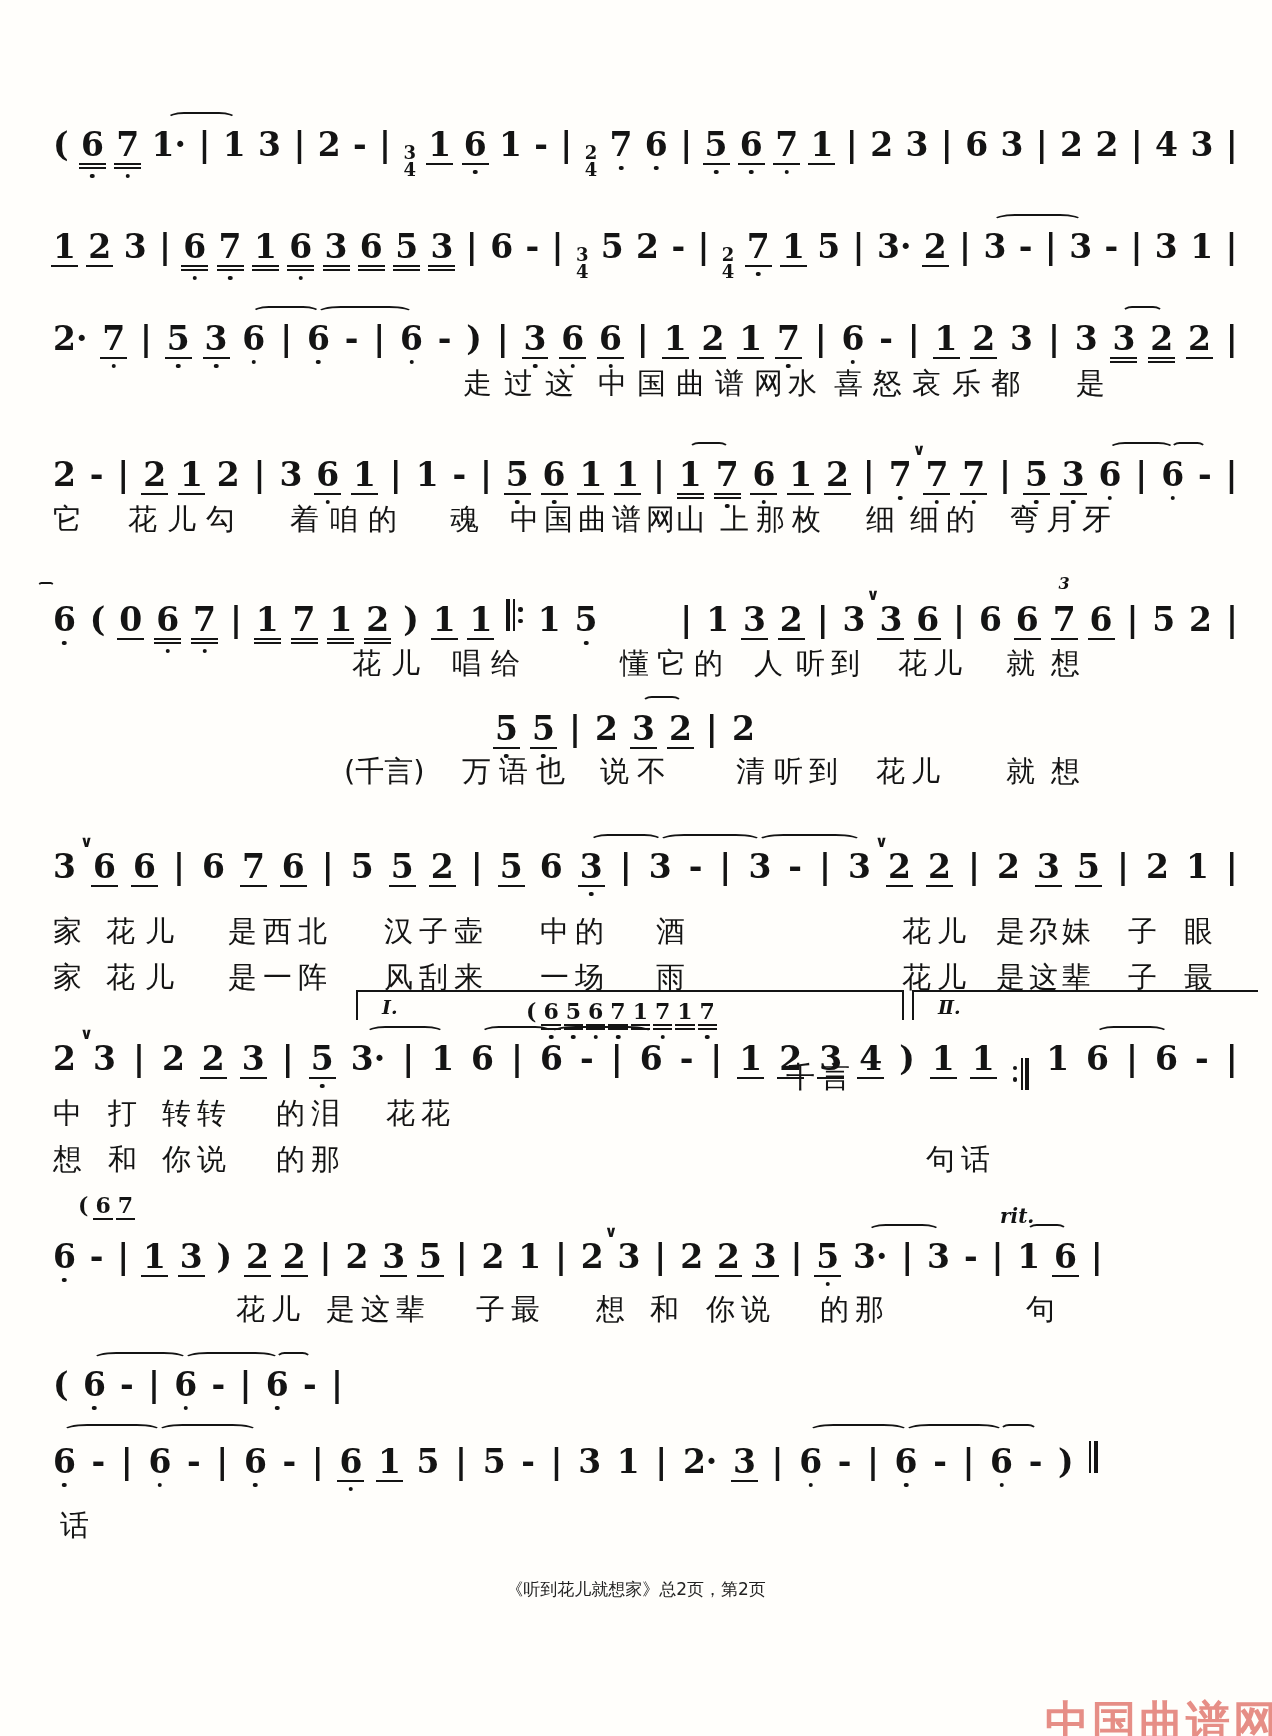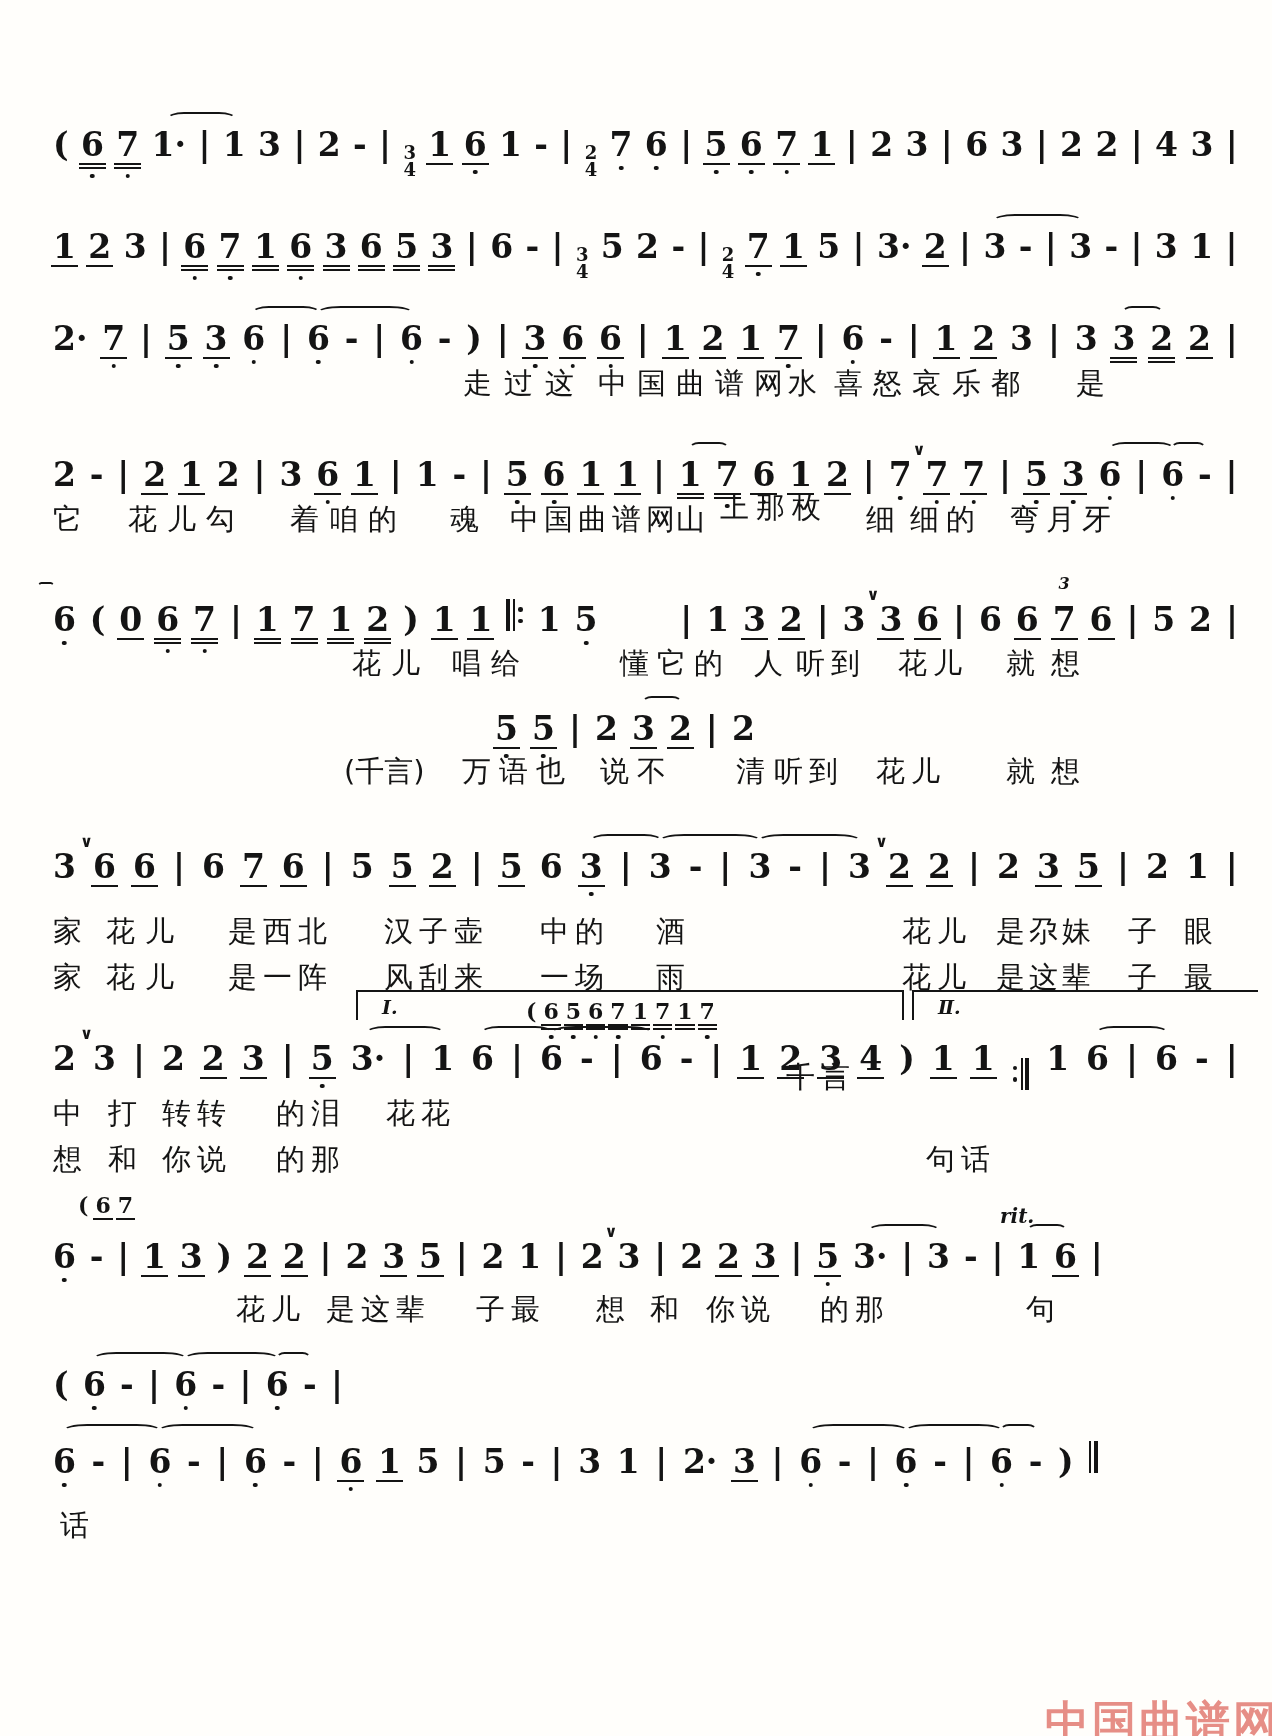--- a/index.html
+++ b/index.html
@@ -448,21 +448,21 @@
       <span class="lyr" style="left: 788px; top: 364px;">水</span>
       <span class="lyr" style="left: 834px; top: 364px; letter-spacing: 10px;">喜怒哀</span>
       <span class="lyr" style="left: 952px; top: 364px; letter-spacing: 10px;">乐都</span>
       <span class="lyr" style="left: 1076px; top: 364px;">是</span>
       <span class="lyr" style="left: 53px; top: 500px;">它</span>
       <span class="lyr" style="left: 128px; top: 500px; letter-spacing: 10px;">花儿勾</span>
       <span class="lyr" style="left: 290px; top: 500px; letter-spacing: 10px;">着咱的</span>
       <span class="lyr" style="left: 450px; top: 500px;">魂</span>
       <span class="lyr" style="left: 510px; top: 500px; letter-spacing: 5px;">中国曲谱网</span>
       <span class="lyr" style="left: 676px; top: 500px;">山</span>
-      <span class="lyr" style="left: 720px; top: 488px; letter-spacing: 7px;">上那枚</span>
+      <span class="lyr" style="left: 720px; top: 500px; letter-spacing: 7px;">上那枚</span>
       <span class="lyr" style="left: 866px; top: 500px;">细</span>
       <span class="lyr" style="left: 910px; top: 500px; letter-spacing: 7px;">细的</span>
       <span class="lyr" style="left: 1010px; top: 500px; letter-spacing: 7px;">弯月牙</span>
       <span class="lyr" style="left: 352px; top: 644px; letter-spacing: 10px;">花儿</span>
       <span class="lyr" style="left: 452px; top: 644px; letter-spacing: 10px;">唱给</span>
       <span class="lyr" style="left: 620px; top: 644px; letter-spacing: 8px;">懂它的</span>
       <span class="lyr" style="left: 754px; top: 644px;">人</span>
       <span class="lyr" style="left: 796px; top: 644px; letter-spacing: 6px;">听到</span>
       <span class="lyr" style="left: 898px; top: 644px; letter-spacing: 6px;">花儿</span>
       <span class="lyr" style="left: 1006px; top: 644px; letter-spacing: 16px;">就想</span>
@@ -526,14 +526,15 @@
         <span class="tok"><span class="txt">1</span><i class="ul" style="bottom: -4px;"></i><i class="ul" style="bottom: -8px;"></i></span>
         <span class="tok"><span class="txt">7</span><i class="ul" style="bottom: -4px;"></i><i class="ul" style="bottom: -8px;"></i><i class="bdot" style="bottom: -17px;"></i></span>
       </div>
       <div class="notesRow small" style="left: 78px; top: 1194px; justify-content: flex-start; gap: 7px;">
         <span class="tok"><span class="txt">(</span></span>
         <span class="tok"><span class="txt">6</span><i class="ul" style="bottom: -4px;"></i></span>
         <span class="tok"><span class="txt">7</span><i class="ul" style="bottom: -4px;"></i></span>
       </div>
       <div class="textAnn" style="left: 1000px; top: 1204px;">rit.</div>
     </div>
+  <div class="footer">《听到花儿就想家》总2页，第2页</div>
   <div class="wm" style="color: rgb(210, 52, 40);">中国曲谱网</div>
 </div>
 
 </body></html>

